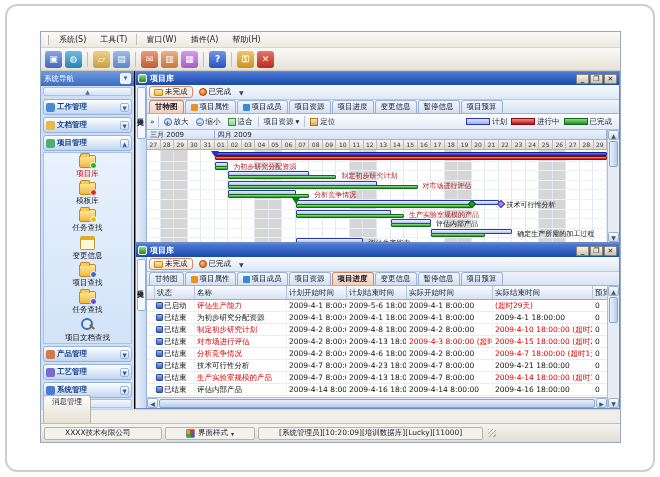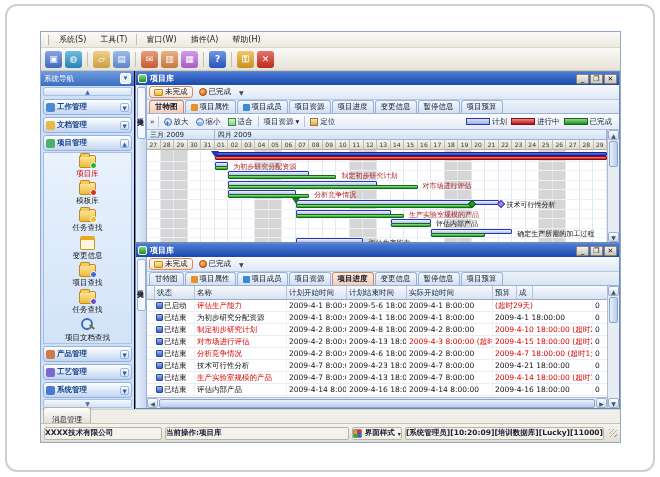--- a/index.html
+++ b/index.html
@@ -102,23 +102,23 @@
   .t-body{flex:1;overflow:hidden;}
   .t-row{display:flex;height:12px;border-bottom:1px solid #e8edf5;font-size:7.5px;color:#111;}
   .t-cell{flex:none;padding:0 2px;line-height:11px;overflow:hidden;white-space:nowrap;border-right:1px solid #f0f3f8;}
   .t-cell.red{color:#dd0000;}
   .row-ic{width:7px;height:7px;margin:2px 1px 0 1px;background:linear-gradient(#9ab8f0,#3a62c0);border:1px solid #2a4a9a;border-radius:1px;flex:none;}
   .hscroll{flex:none;height:11px;background:#e8ecf4;border-top:1px solid #b0bcd0;display:flex;align-items:center;font-size:6px;color:#456;}
   .hs-btn{width:11px;height:10px;background:linear-gradient(#fdfefe,#ccd8ec);border:1px solid #98aed0;text-align:center;line-height:9px;border-radius:2px;flex:none;}
   .hs-thumb{flex:1;height:9px;margin:0 1px;background:linear-gradient(#e8f0fc,#b8ccec);border:1px solid #88a4d0;border-radius:2px;}
   
   .msgrow{height:14px;flex:none;background:#efeee9;display:flex;align-items:flex-end;padding-left:2px;border-top:1px solid #d8d4c8;}
-  .msgtab{height:16px;background:linear-gradient(#fdfdfb,#e4e0d4);border:1px solid #b8b4a4;border-bottom:none;border-radius:3px 3px 0 0;font-size:7.5px;padding:6px 8px;line-height:11px;color:#223;}
+  .msgtab{height:28px;background:linear-gradient(#fdfdfb,#e4e0d4);border:1px solid #b8b4a4;border-bottom:none;border-radius:3px 3px 0 0;font-size:7.5px;padding:0 8px;line-height:11px;color:#223;}
   .statusbar{height:19px;flex:none;background:linear-gradient(#f6f4ef,#e2ded2);border-top:1px solid #c4c0b4;display:flex;align-items:center;padding:2px 3px;gap:3px;font-size:7.5px;color:#223;}
-  .st-panel{height:13px;background:#f4f2ec;border:1px solid #b8b4a8;border-radius:2px;display:flex;align-items:center;padding:0 0;white-space:nowrap;overflow:hidden;font-weight:bold;}
+  .st-panel{height:13px;background:#f4f2ec;border:1px solid #b8b4a8;border-radius:2px;display:flex;align-items:center;padding:0 20px;white-space:nowrap;overflow:hidden;}
   .st-company{width:118px;flex:none;}
   .st-op{flex:1;}
   .st-right{flex:none;gap:3px;}
   .style-ic{width:9px;height:9px;flex:none;background:
     conic-gradient(#e03030 0 25%,#3060e0 0 50%,#30b030 0 75%,#e0a020 0 100%);border:1px solid #888;border-radius:1px;}
   .grip{width:8px;height:8px;margin-left:2px;background:
     repeating-linear-gradient(135deg,#b0aca0 0 1px,transparent 1px 3px);}
 </style>
 </head>
 <body>
@@ -516,20 +516,21 @@
                 </span>
               </div>
             <div class="tbl">
               <div class="t-head" id="thead" style="margin-right:12px;">
                   <div class="t-hcell" style="width: 8px;"></div>
                   <div class="t-hcell" style="width: 40px;">状态</div>
                   <div class="t-hcell" style="width: 92px;">名称</div>
                   <div class="t-hcell" style="width: 60px;">计划开始时间</div>
                   <div class="t-hcell" style="width: 60px;">计划结束时间</div>
                   <div class="t-hcell" style="width: 86px;">实际开始时间</div>
+                  <div class="t-hcell" style="width: 100px;">实际结束时间</div>
                   <div class="t-hcell" style="width: 24px;">预算</div>
                   <div class="t-hcell" style="width: 16px;">成</div>
                 </div>
               <div class="t-body" id="tbody" style="margin-right:12px;">
                   <div class="t-row">
                     <div class="t-cell" style="width: 8px; padding: 0px;"></div>
                     <div class="t-cell" style="width: 40px; display: flex; padding: 0px;">
                       <span class="row-ic"></span>
                       <span>已启动</span>
                     </div>
@@ -671,21 +672,20 @@
 
     </div>
   </div>
 
   <div class="msgrow">
     <div class="msgtab">消息管理</div>
   </div>
 
   <div class="statusbar">
     <div class="st-panel st-company">XXXX技术有限公司</div>
-    <div class="st-panel st-op">当前操作:项目库</div>
     <div class="st-panel st-right">
       <span class="style-ic"></span>
       <span>界面样式</span>
       <span style="font-size:6px;">▾</span>
     </div>
     <div class="st-panel">[系统管理员][10:20:09][培训数据库][Lucky][11000]</div>
     <div class="grip"></div>
   </div>
 </div>
 

